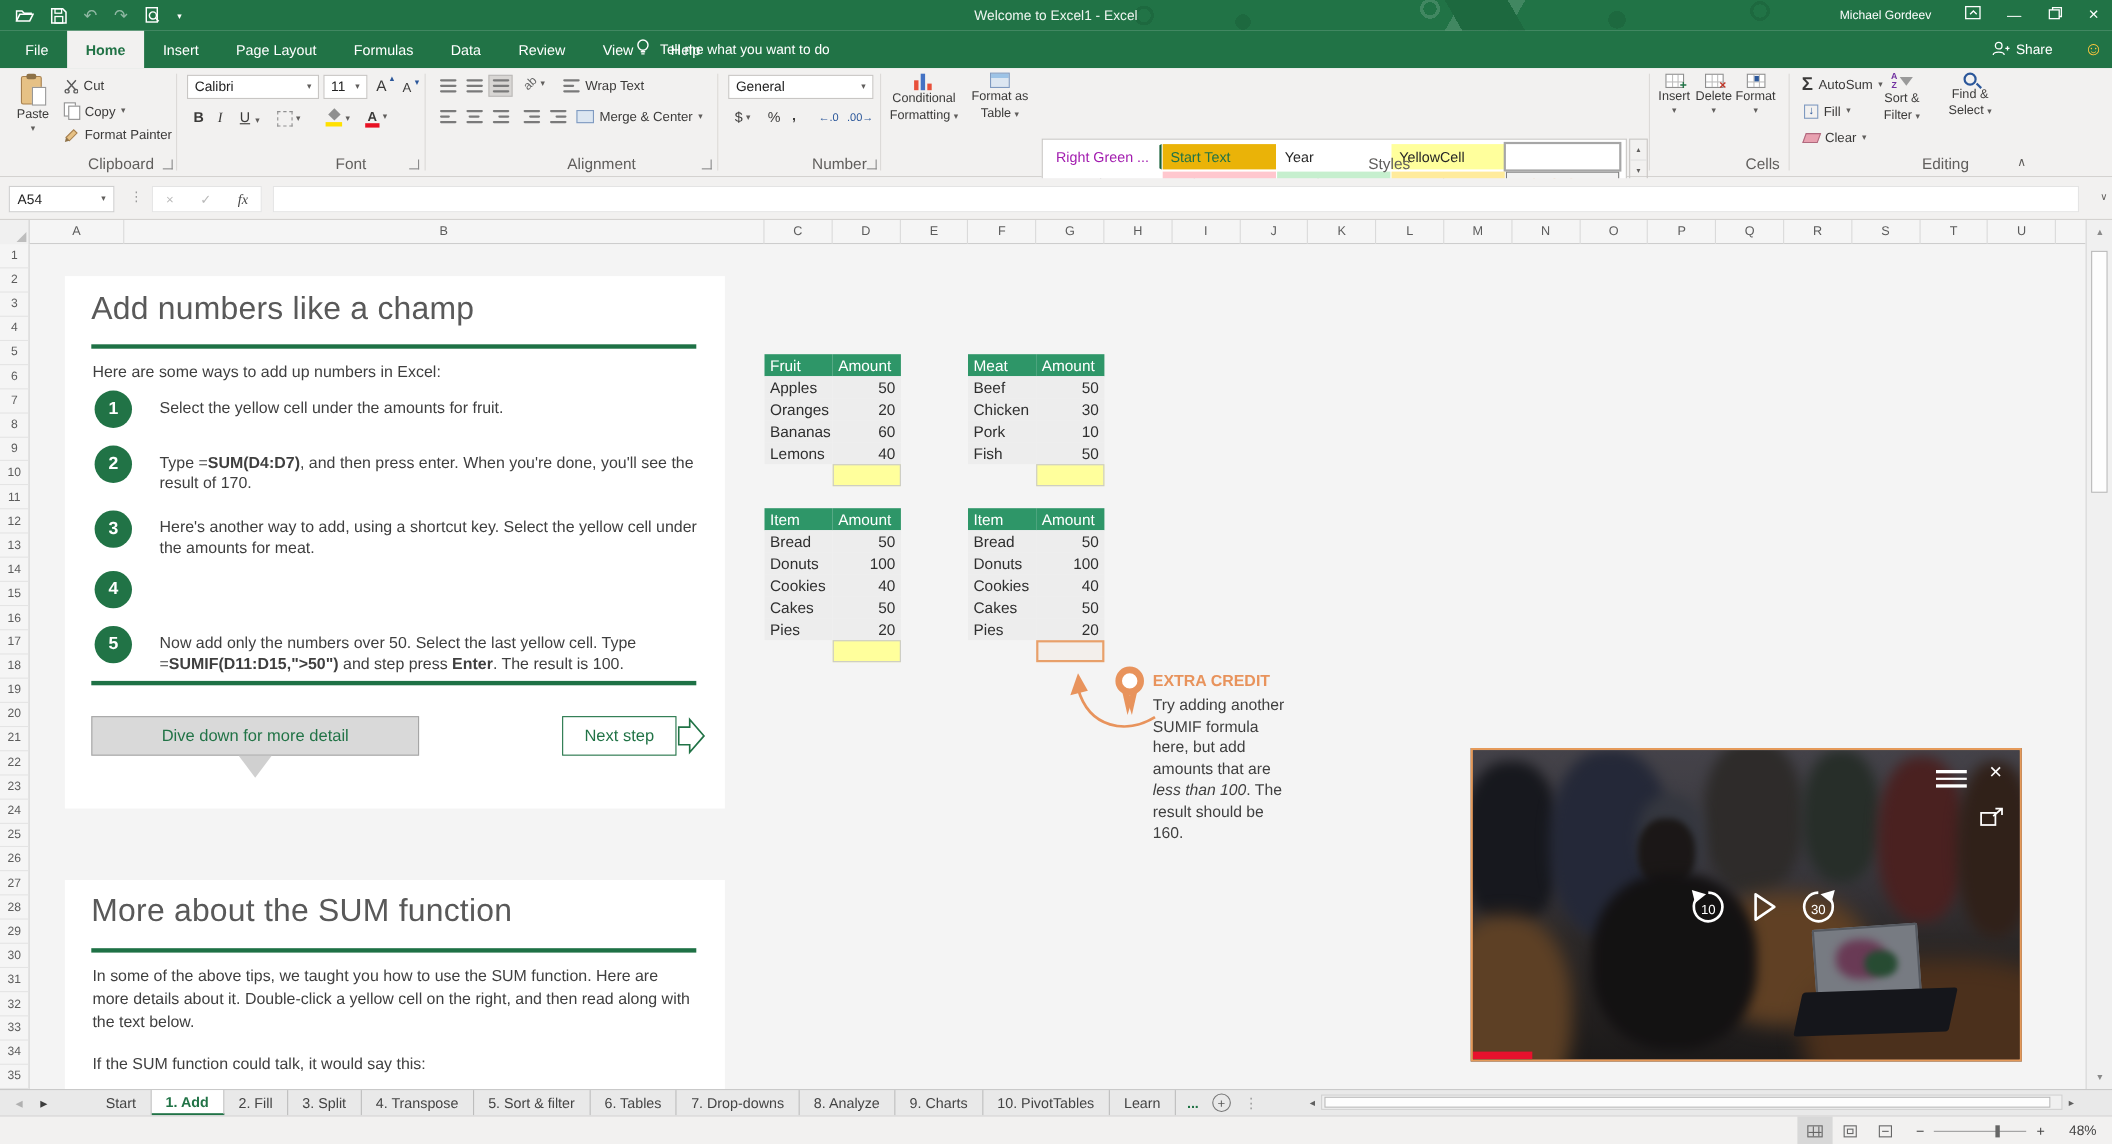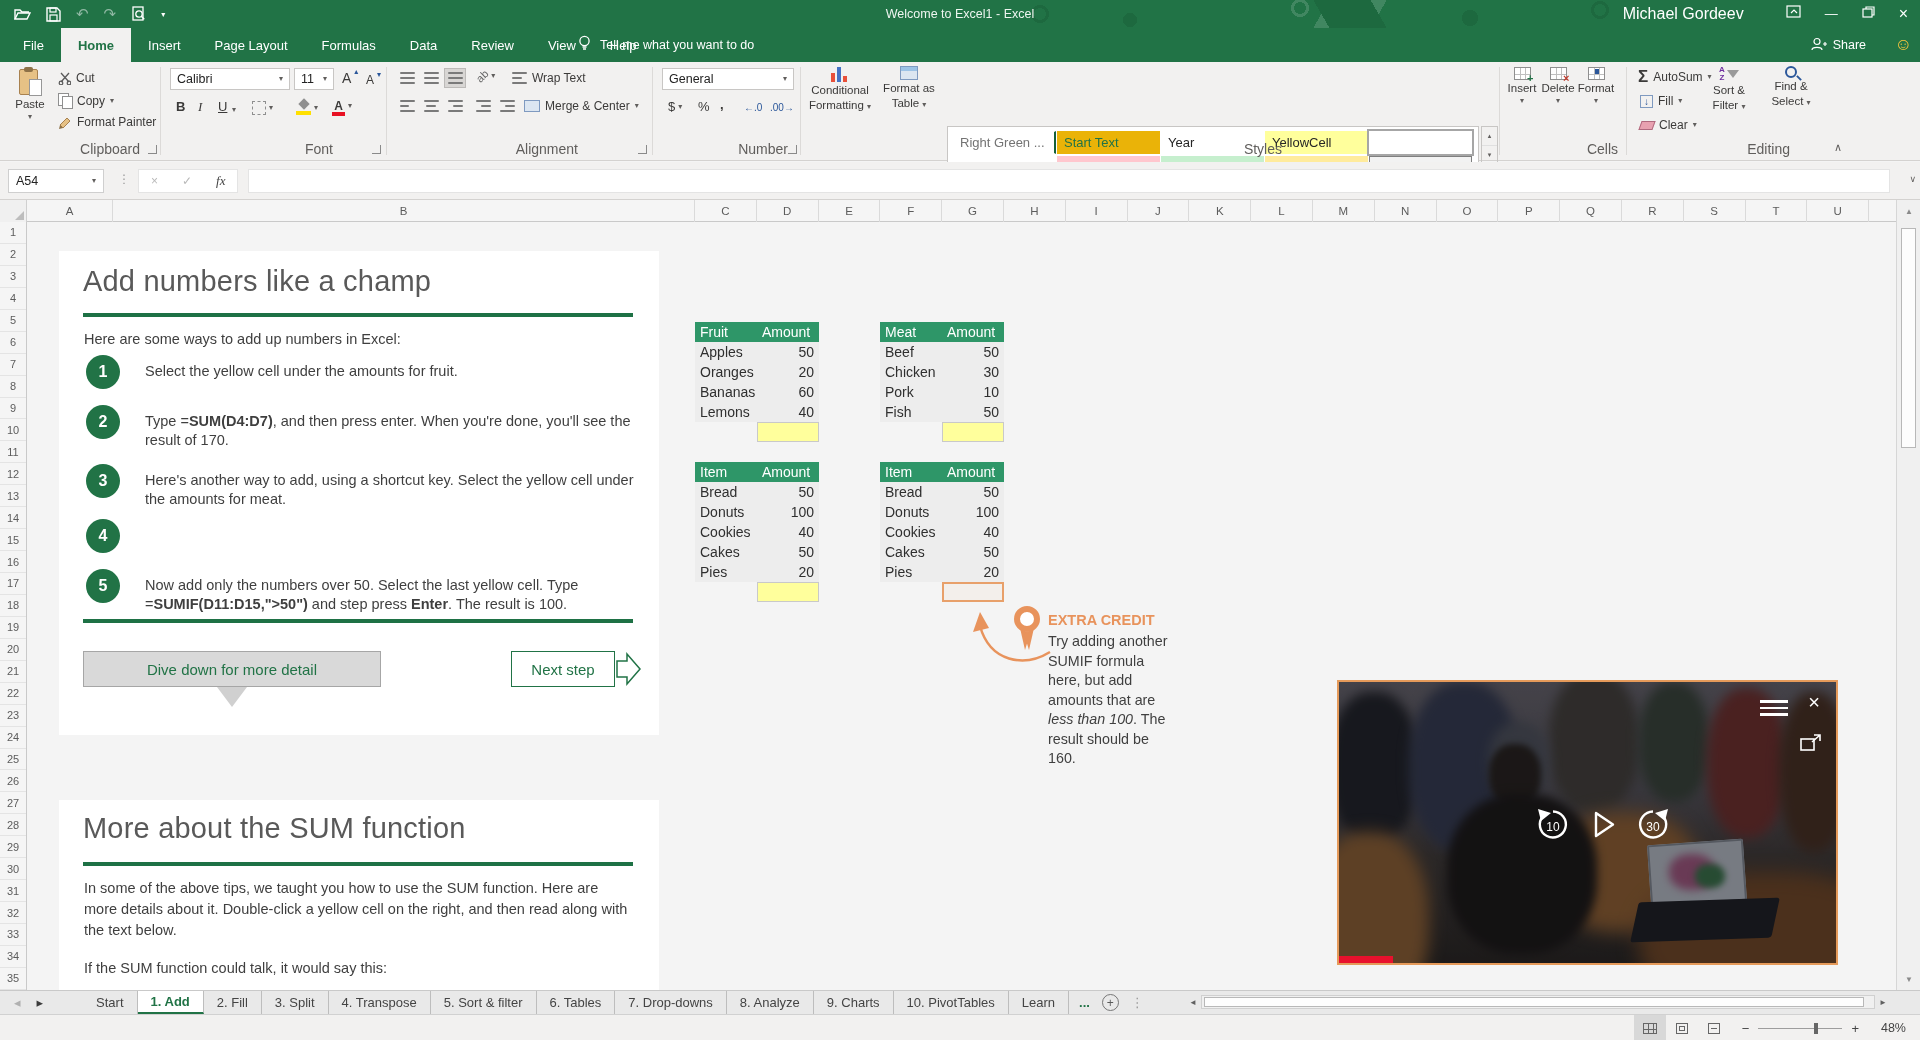--- a/index.html
+++ b/index.html
@@ -16,21 +16,21 @@
       radial-gradient(circle 10px at 300px 8px, transparent 6px, #e9f2ec 6px 9px, transparent 9px),
       radial-gradient(circle 8px at 470px 18px, #0c3a21 0 8px, transparent 8px),
       radial-gradient(circle 9px at 600px 10px, transparent 6px, #0c3a21 6px 9px, transparent 9px),
       linear-gradient(60deg, transparent 46%, #0c3a21 46% 54%, transparent 54%),
       linear-gradient(-60deg, transparent 46%, #e9f2ec 46% 54%, transparent 54%);}
   .qat{position:absolute;left:14px;top:0;height:28px;display:flex;align-items:center;gap:15px;}
   .qicon{display:flex;align-items:center;}
   .title-text{position:absolute;left:400px;right:400px;top:0;line-height:28px;text-align:center;
               font-size:12.5px;color:#eef5f0;}
   .winbar{position:absolute;right:12px;top:0;height:28px;display:flex;align-items:center;gap:24px;color:#fff;}
-  .winbar .user{font-size:16px;margin-right:18px;}
+  .winbar .user{font-size:11px;margin-right:6px;}
   .winglyph{font-size:13px;line-height:28px;}
 
   
   .tabrow{position:absolute;left:0;top:28px;width:1920px;height:34px;background:#217346;}
   .rtabs{position:absolute;left:6px;top:0;height:34px;display:flex;}
   .rtab{color:#fff;font-size:13px;padding:0 17px;display:flex;align-items:center;cursor:default;}
   .rtab.active{background:#f2f1f0;color:#217346;font-weight:700;}
   .tellme{position:absolute;left:578px;top:0;height:34px;display:flex;align-items:center;gap:9px;
           color:#fff;font-size:12.5px;}
   .share{position:absolute;right:54px;top:0;height:34px;display:flex;align-items:center;gap:6px;
@@ -473,21 +473,21 @@
       <span>Conditional</span>
       <span><span>Formatting</span> <span class="caret">▾</span></span>
     </div>
     <div class="bigbtn" style="left:876px;top:4px;width:66px;">
       <span class="fat-ic"></span>
       <span>Format as</span>
       <span><span>Table</span> <span class="caret">▾</span></span>
     </div>
 
     <div class="styles-box" id="styles-grid">
-        <div class="sgcell div-r" style="background: rgb(255, 255, 255); color: #737373;">Right Green ...</div>
+        <div class="sgcell div-r" style="background: rgb(255, 255, 255); color: #a21caf;">Right Green ...</div>
         <div class="sgcell" style="background: #eab308; color: rgb(33, 115, 70);">Start Text</div>
         <div class="sgcell" style="background: rgb(255, 255, 255); color: rgb(38, 38, 38);">Year</div>
         <div class="sgcell" style="background: rgb(255, 255, 156); color: rgb(38, 38, 38);">YellowCell</div>
         <div class="sgcell sel" style="background: rgb(255, 255, 255); color: rgb(38, 38, 38);"></div>
         <div class="sgcell" style="background: rgb(255, 255, 255); color: rgb(38, 38, 38);">Normal</div>
         <div class="sgcell" style="background: rgb(255, 199, 206); color: rgb(156, 0, 6);">Bad</div>
         <div class="sgcell" style="background: rgb(198, 239, 206); color: rgb(0, 97, 0);">Good</div>
         <div class="sgcell" style="background: rgb(255, 235, 156); color: rgb(156, 101, 0);">Neutral</div>
         <div class="sgcell brd" style="background: rgb(242, 242, 242); color: rgb(250, 125, 0);">Calculation</div>
       </div>

